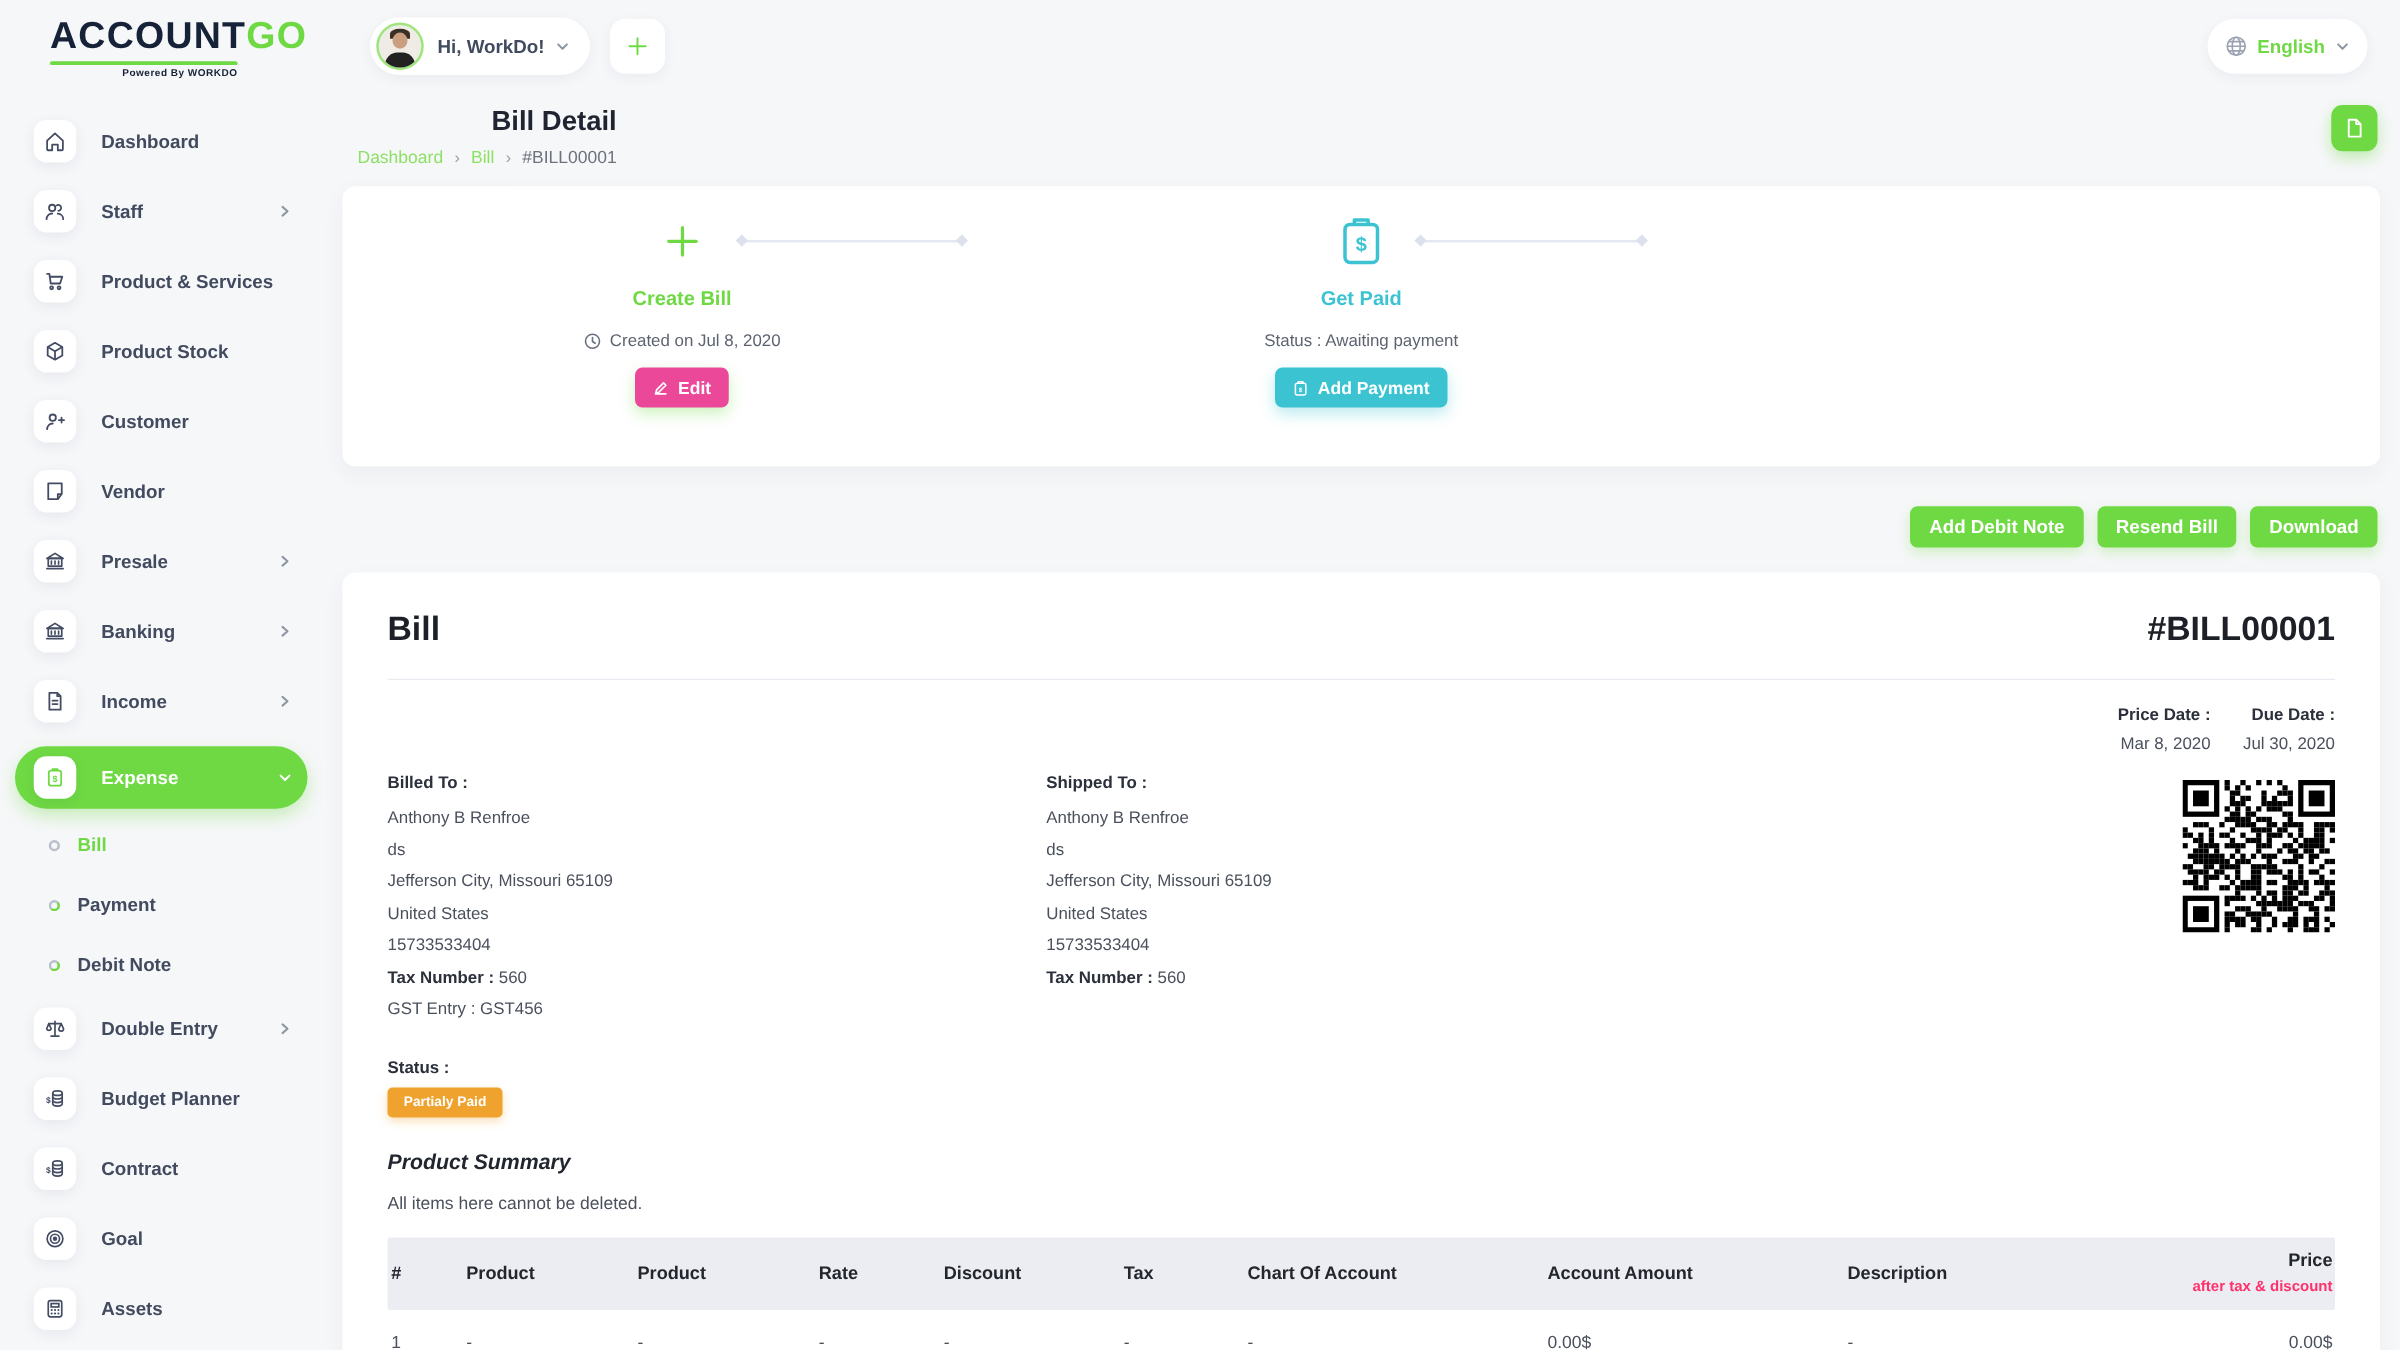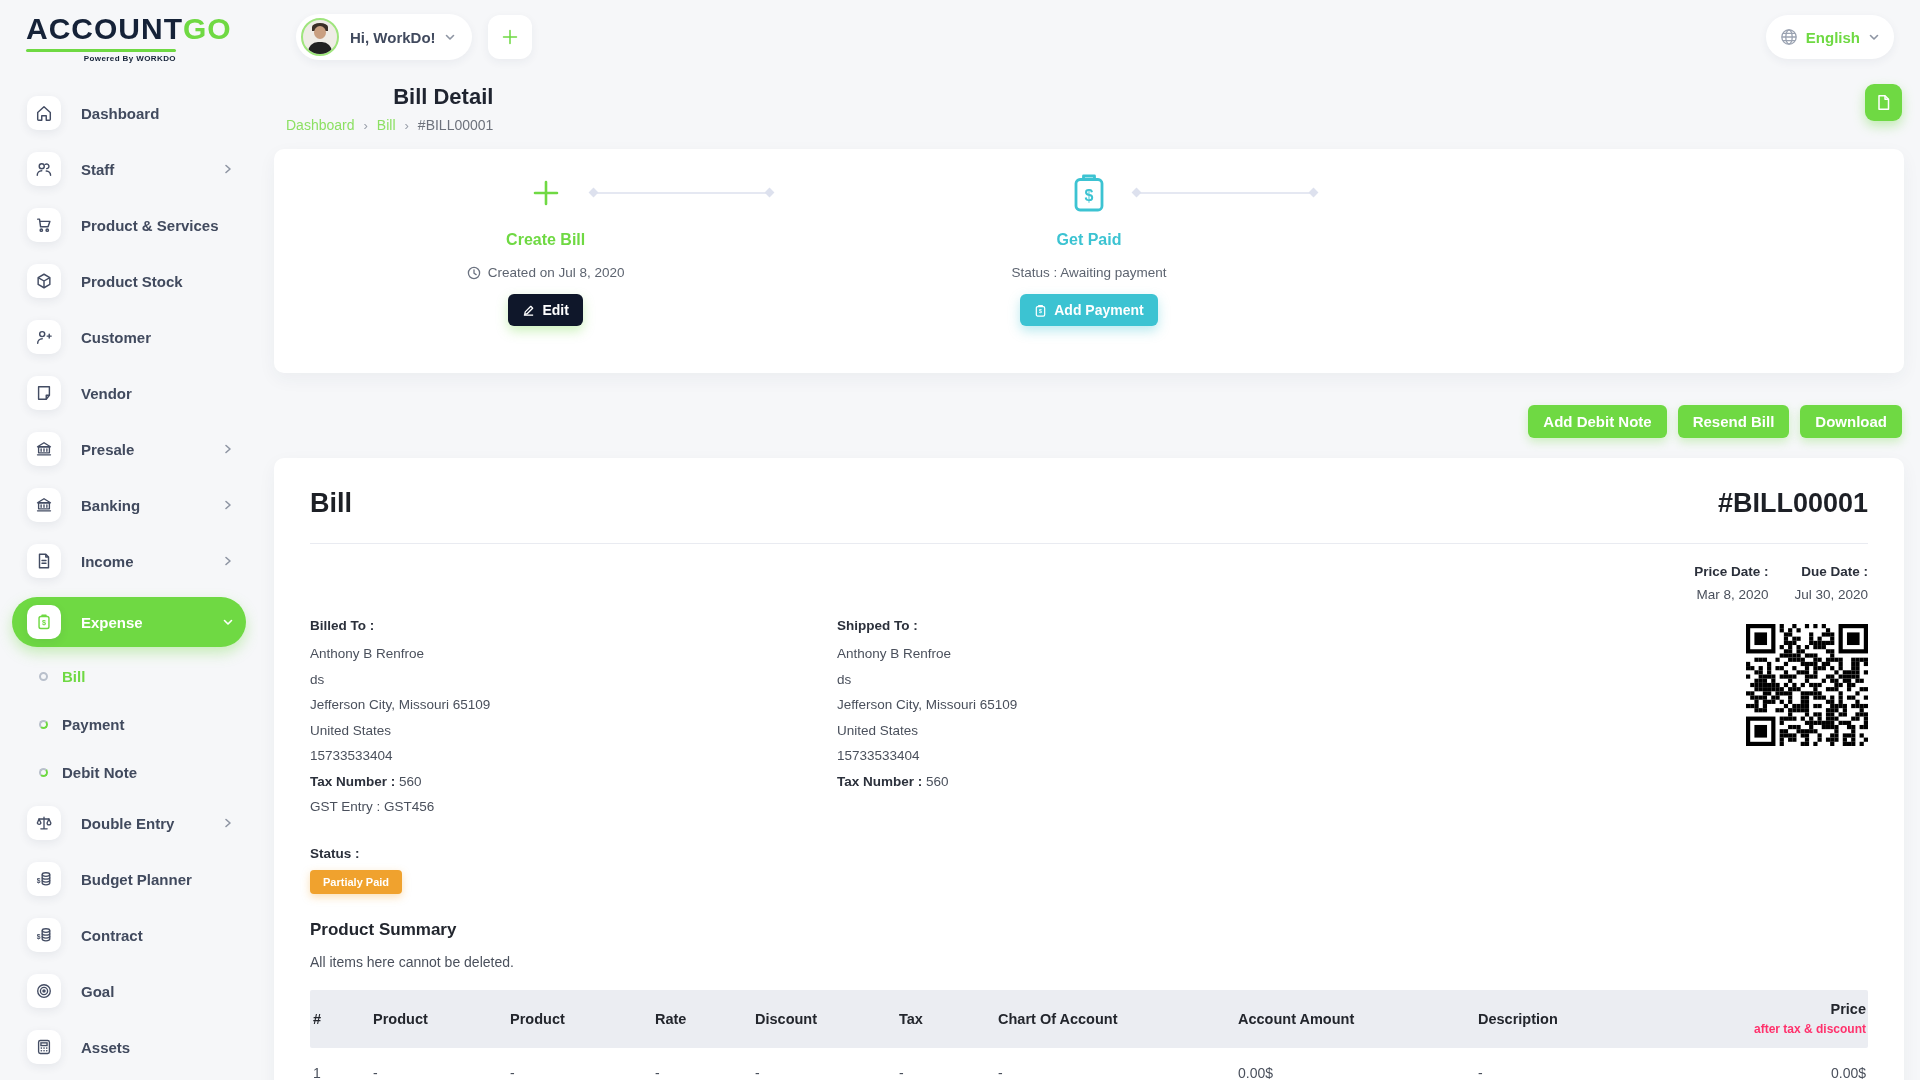--- a/index.html
+++ b/index.html
@@ -6,21 +6,21 @@
   html,body { width:1920px; height:1080px; overflow:hidden; }
   body {
     font-family: "Liberation Sans", sans-serif;
     background:#f6f7f9;
     color:#40475a;
   }
   .app { display:flex; width:1920px; height:1080px; overflow:hidden; }
 
   
   .sidebar { width:258px; flex:0 0 258px; height:1080px; padding:14px 0 0 0; overflow:hidden; }
-  .logo { padding-left:26px; }
+  .logo { padding-left:40px; }
   .logo-main { font-size:30px; font-weight:800; letter-spacing:1px; color:#152238; line-height:1; }
   .logo-main .go { color:#6fd943; }
   .logo-bar { width:150px; height:3px; background:#6fd943; border-radius:2px; margin-top:5px; }
   .logo-tag { font-size:8px; font-weight:700; color:#152238; text-align:right; width:150px; margin-top:2px; letter-spacing:.4px; }
   .nav { margin-top:30px; }
   .nav-item { display:flex; align-items:center; height:40px; margin:0 12px 16px 12px; padding-left:15px; cursor:pointer; position:relative; }
   .nav-icon { width:34px; height:34px; flex:0 0 34px; background:#ffffff; border-radius:10px; box-shadow:0 3px 10px rgba(40,50,80,.08); display:flex; align-items:center; justify-content:center; color:#434c63; }
   .nav-icon svg { width:18px; height:18px; }
   .nav-label { margin-left:20px; font-size:15px; font-weight:600; color:#414a5e; }
   .nav-chev { margin-left:auto; margin-right:12px; color:#8e95a3; display:flex; }
@@ -68,21 +68,21 @@
   .steps { display:grid; grid-template-columns:1fr 1fr 1fr; height:100%; padding-top:24px; }
   .step { display:flex; flex-direction:column; align-items:center; }
   .step-icon { height:40px; display:flex; align-items:center; justify-content:center; }
   .step-title { margin-top:18px; font-size:16px; font-weight:700; }
   .step-status { margin-top:16px; font-size:13.5px; color:#5d6470; display:flex; align-items:center; gap:7px; }
   .step-status svg { width:14px; height:14px; color:#6b7280; }
   .step-btn { margin-top:14px; border:none; border-radius:6px; color:#ffffff; font-size:14px; font-weight:600; padding:8px 14px; display:flex; align-items:center; gap:7px; cursor:pointer; font-family:inherit; }
   .step-btn svg { width:13px; height:13px; }
   .step.create .step-title { color:#6fd943; }
   .step.create .step-icon { color:#6fd943; }
-  .step.create .step-btn { background:#0f172a; box-shadow:0 5px 12px rgba(111,217,67,.35); }
+  .step.create .step-btn { background:#ec4899; box-shadow:0 5px 12px rgba(111,217,67,.35); }
   .step.send .step-title { color:#f0a22e; }
   .step.send .step-icon { color:#f0a22e; }
   .step.paid .step-title { color:#3cc3d2; }
   .step.paid .step-icon { color:#3cc3d2; }
   .step.paid .step-btn { background:#3cc3d2; box-shadow:0 5px 12px rgba(60,195,210,.35); }
   .connector { position:absolute; top:43px; height:2px; background:#e5e8f2; }
   .connector::before, .connector::after { content:""; position:absolute; top:-3px; width:7px; height:7px; background:#dde1ee; transform:rotate(45deg); }
   .connector::before { left:-4px; } .connector::after { right:-4px; }
   .connector.c1 { left:calc(16.66% + 48px); right:calc(66.66% + 48px); }
   .connector.c2 { left:calc(50% + 48px); right:calc(33.33% + 48px); }
@@ -101,21 +101,21 @@
   .date-label { font-size:13.5px; font-weight:700; color:#2b303b; }
   .date-value { font-size:13.5px; color:#4a505c; margin-top:8px; }
   .address-grid { display:grid; grid-template-columns:527px 1fr 140px; margin-top:16px; }
   .addr-label { font-size:13.5px; font-weight:700; color:#2b303b; margin-bottom:12px; }
   .addr-line { font-size:13.5px; color:#4a505c; margin-bottom:8px; line-height:1.3; }
   .addr-bold b { color:#2b303b; }
   .qr-box { justify-self:end; margin-top:6px; width:122px; height:122px; background:#ffffff; }
   .status-block { margin-top:22px; }
   .status-label { font-size:13.5px; font-weight:700; color:#2b303b; }
   .status-badge { display:inline-block; margin-top:9px; background:#f0a22e; color:#ffffff; font-size:11px; font-weight:600; padding:6px 13px; border-radius:4px; box-shadow:0 3px 8px rgba(240,162,46,.35); }
-  .summary-title { font-size:17px; font-weight:800; color:#22262e; margin-top:26px; }
+  .summary-title { font-size:17px; font-weight:800; color:#22262e; margin-top:26px;font-style:italic; }
   .summary-note { font-size:14px; color:#4a505c; margin-top:14px; }
   .bill-table { margin-top:20px; }
   .t-head, .t-row { display:grid; grid-template-columns:60px 137px 145px 100px 144px 99px 240px 240px 240px 1fr; align-items:center; }
   .t-head { background:#ebedf2; border-radius:2px; min-height:58px; }
   .t-head > div { font-size:14.5px; font-weight:700; color:#23262d; padding:10px 8px 10px 3px; }
   .t-head .price-h { text-align:right; padding-right:2px; }
   .price-sub { display:block; font-size:12px; font-weight:700; color:#ff316c; margin-top:5px; }
   .t-row { min-height:52px; border-bottom:1px solid #e9ebf1; }
   .t-row > div { font-size:14px; color:#4a505c; padding:10px 8px 10px 3px; }
   .t-row .price-c { text-align:right; padding-right:2px; }

